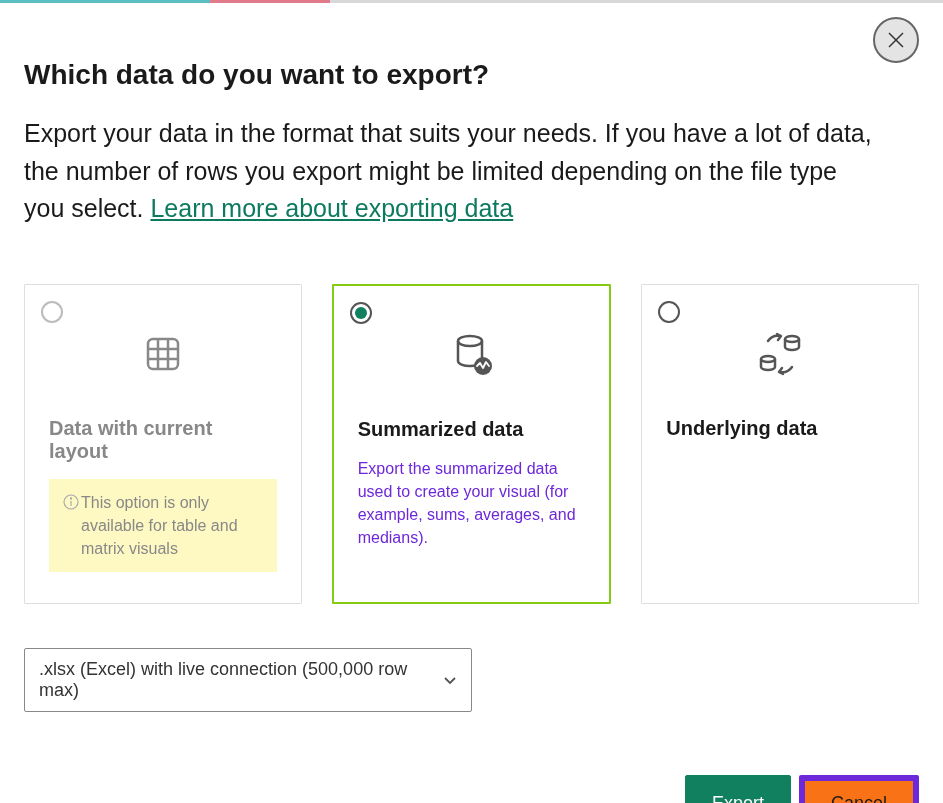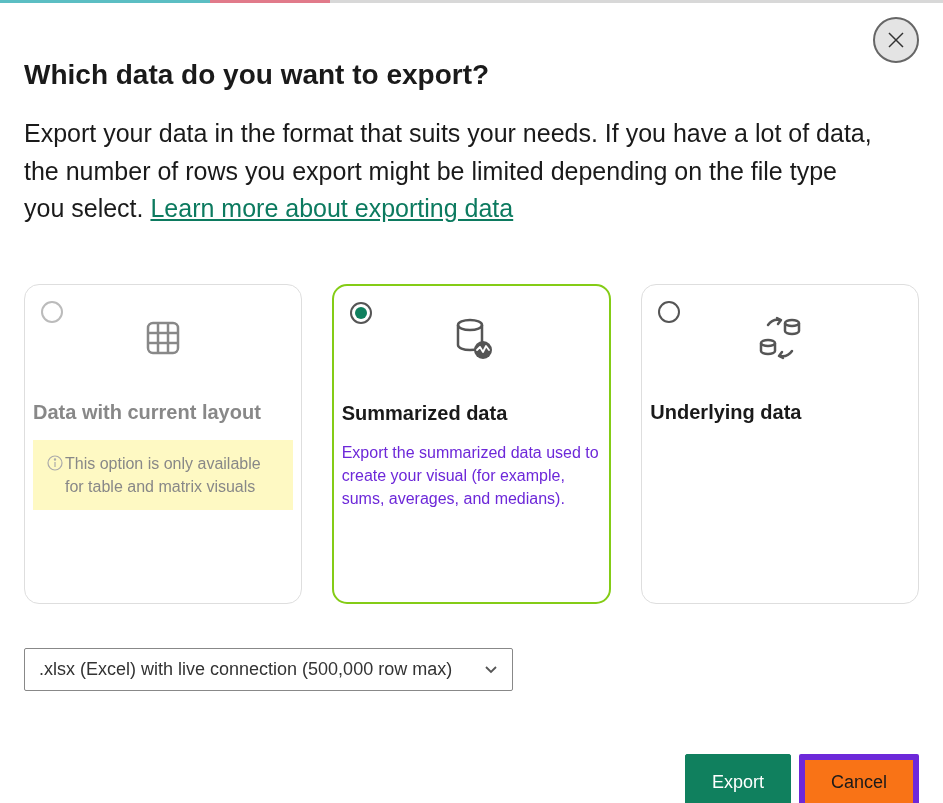--- a/index.html
+++ b/index.html
@@ -64,22 +64,22 @@
       text-decoration: underline;
     }
     .cards {
       display: flex;
       gap: 30px;
       margin-bottom: 44px;
     }
     .card {
       flex: 1;
       border: 1px solid #dedede;
-      border-radius: 15px;
-      padding: 8px;
+      border-radius: 1px;
+      padding: 24px;
       min-height: 320px;
       position: relative;
       background: #fff;
     }
     .card.selected {
       border: 2px solid #84cc16;
     }
     .card.disabled .card-title {
       color: #888;
     }
@@ -139,21 +139,21 @@
     }
     .file-format-section {
       margin-bottom: 120px;
     }
     .file-format-label {
       font-size: 20px;
       color: #1a1a1a;
       margin-bottom: 16px;
     }
     .select-box {
-      width: 489px;
+      width: 448px;
       border: 1px solid #888;
       border-radius: 2px;
       padding: 10px 14px;
       font-size: 18px;
       color: #333;
       display: flex;
       justify-content: space-between;
       align-items: center;
       cursor: pointer;
     }

